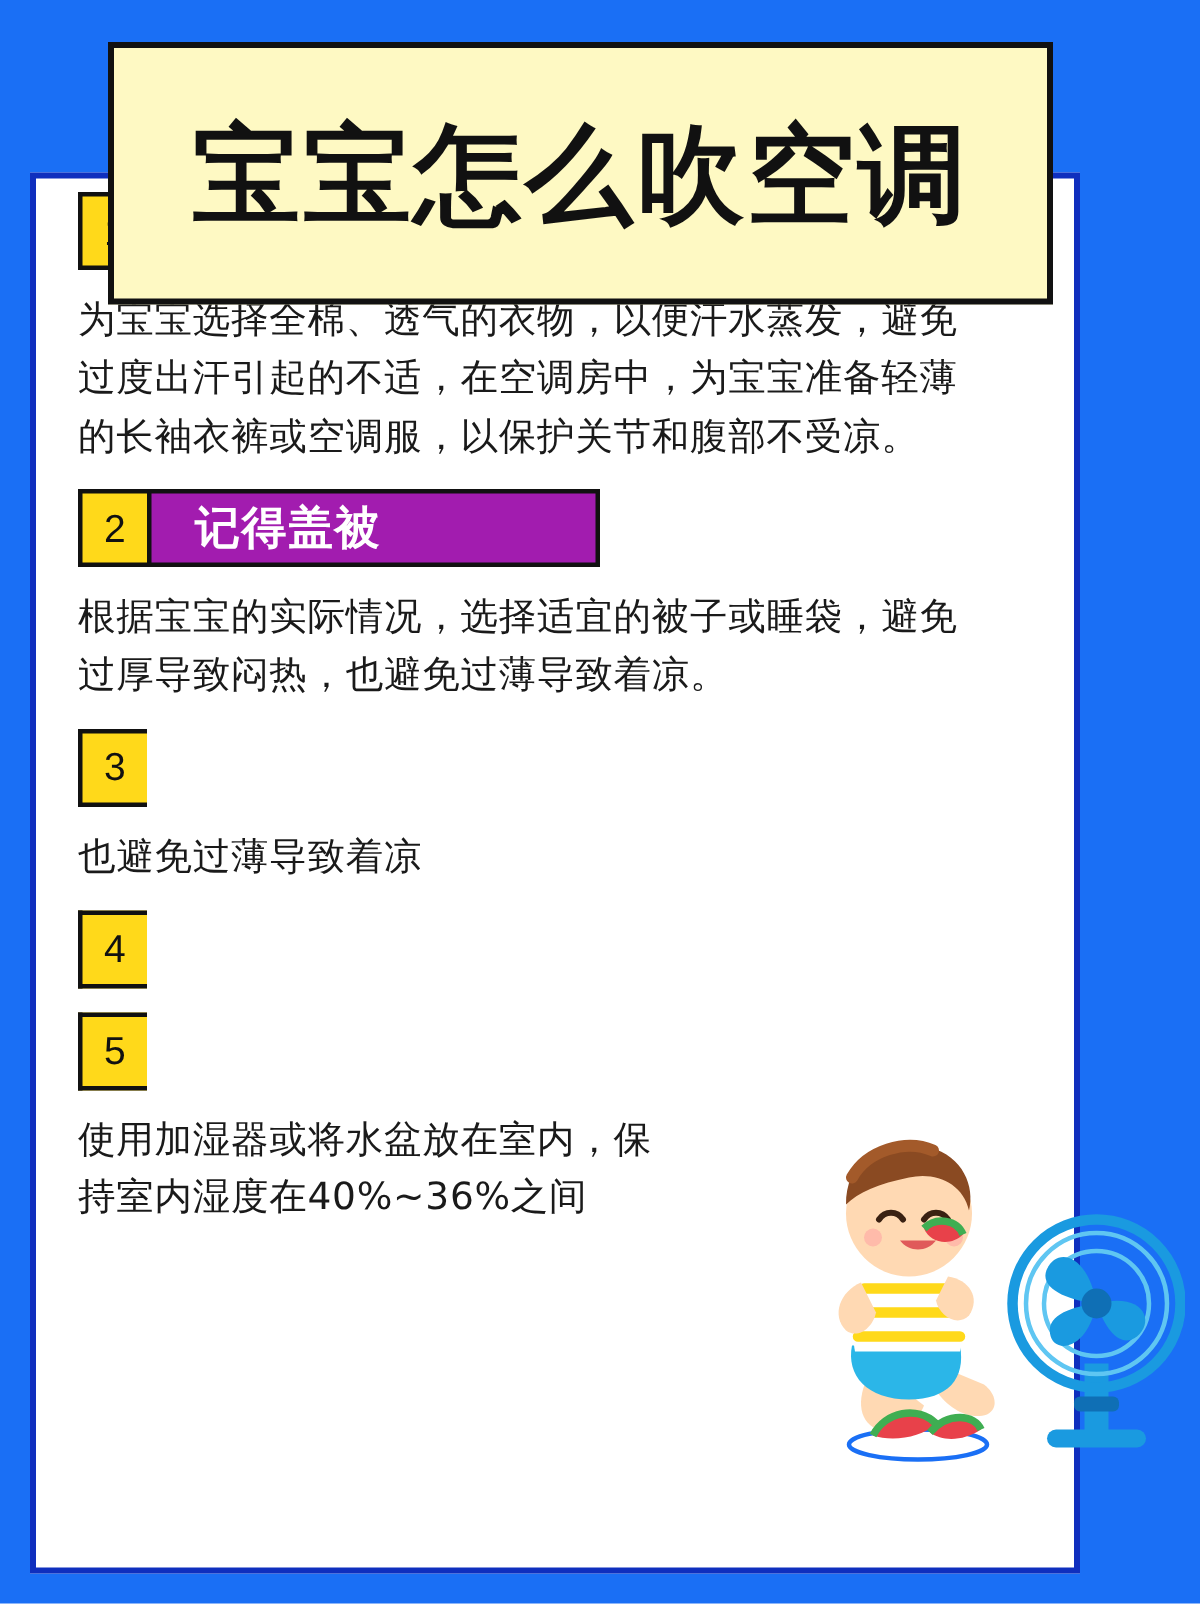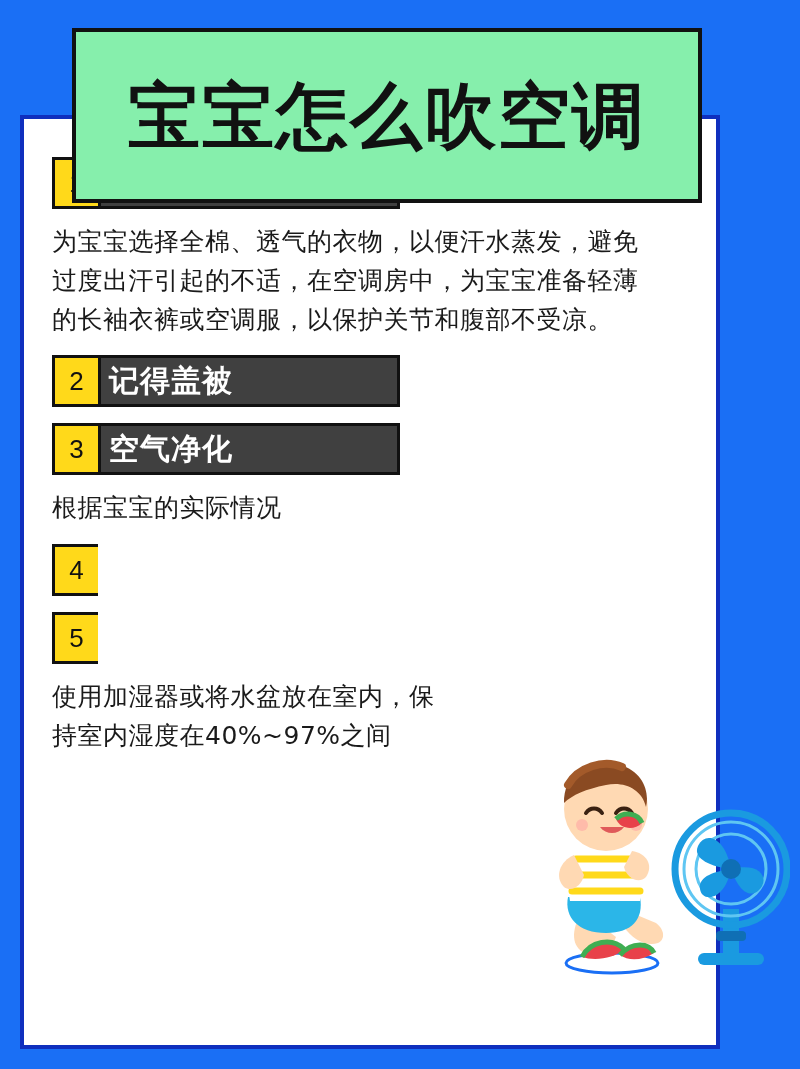--- a/index.html
+++ b/index.html
@@ -27,21 +27,21 @@
     box-sizing: border-box;
   }
 
   
   .title-banner {
     position: absolute;
     left: 72px;
     top: 28px;
     width: 630px;
     height: 175px;
-    background: #86efac;
+    background: #fef9c3;
     border: 4px solid #111111;
     box-sizing: border-box;
     display: flex;
     align-items: center;
     justify-content: center;
     z-index: 5;
   }
   .title-text {
     font-family: "DejaVu Sans", "Liberation Sans", sans-serif;
     font-weight: bold;
@@ -49,21 +49,21 @@
     letter-spacing: 2px;
     color: #111111;
     line-height: 1;
     white-space: nowrap;
   }
 
   
   .content {
     position: absolute;
     left: 52px;
-    top: 157px;
+    top: 128px;
     width: 620px;
   }
 
   .section {
     margin-bottom: 6px;
   }
 
   
   .head {
     position: relative;
@@ -87,26 +87,26 @@
     box-sizing: border-box;
     display: flex;
     align-items: center;
     justify-content: center;
     font-size: 26px;
     color: #111111;
     font-family: "Liberation Sans", sans-serif;
   }
   .head-label {
     flex: 1;
-    background: #404040;
+    background: #a21caf;
     border: 3px solid #111111;
     box-sizing: border-box;
     display: flex;
     align-items: center;
-    padding-left: 8px;
+    padding-left: 29px;
     color: #ffffff;
     font-weight: bold;
     font-size: 30px;
     font-family: "DejaVu Sans", "Liberation Sans", sans-serif;
     letter-spacing: 1px;
   }
 
   .body-text {
     margin-top: 14px;
     font-size: 25px;
@@ -149,47 +149,47 @@
     <div class="body-text">为宝宝选择全棉、透气的衣物，以便汗水蒸发，避免过度出汗引起的不适，在空调房中，为宝宝准备轻薄的长袖衣裤或空调服，以保护关节和腹部不受凉。</div>
   </div>
 
   <div class="spacer-sm"></div>
 
   <div class="section">
     <div class="head w2">
       <div class="num">2</div>
       <div class="head-label">记得盖被</div>
     </div>
+    <div class="body-text">根据宝宝的实际情况，选择适宜的被子或睡袋，避免过厚导致闷热，也避免过薄导致着凉。</div>
   </div>
 
   <div class="spacer-sm"></div>
 
   <div class="section">
     <div class="head w3">
       <div class="num">3</div>
-      <div class="head-label">空气净化</div>
-    </div>
-    <div class="body-text">根据宝宝的实际情况</div>
+    </div>
+    <div class="body-text">也避免过薄导致着凉</div>
   </div>
 
   <div class="spacer-sm"></div>
 
   <div class="section">
     <div class="head w4">
       <div class="num">4</div>
     </div>
   </div>
 
   <div class="spacer-sm"></div>
 
   <div class="section">
     <div class="head w5">
       <div class="num">5</div>
     </div>
-    <div class="body-text narrow">使用加湿器或将水盆放在室内，保持室内湿度在40%~97%之间</div>
+    <div class="body-text narrow">使用加湿器或将水盆放在室内，保持室内湿度在40%~36%之间</div>
   </div>
 
 </div>
 
 <div class="illus">
   <svg viewBox="0 0 270 240" width="270" height="240" xmlns="http://www.w3.org/2000/svg">
 
     <g>
       <rect x="178" y="212" width="66" height="12" rx="6" fill="#1a9ae0"></rect>
       <rect x="203" y="168" width="16" height="48" fill="#1a9ae0"></rect>

